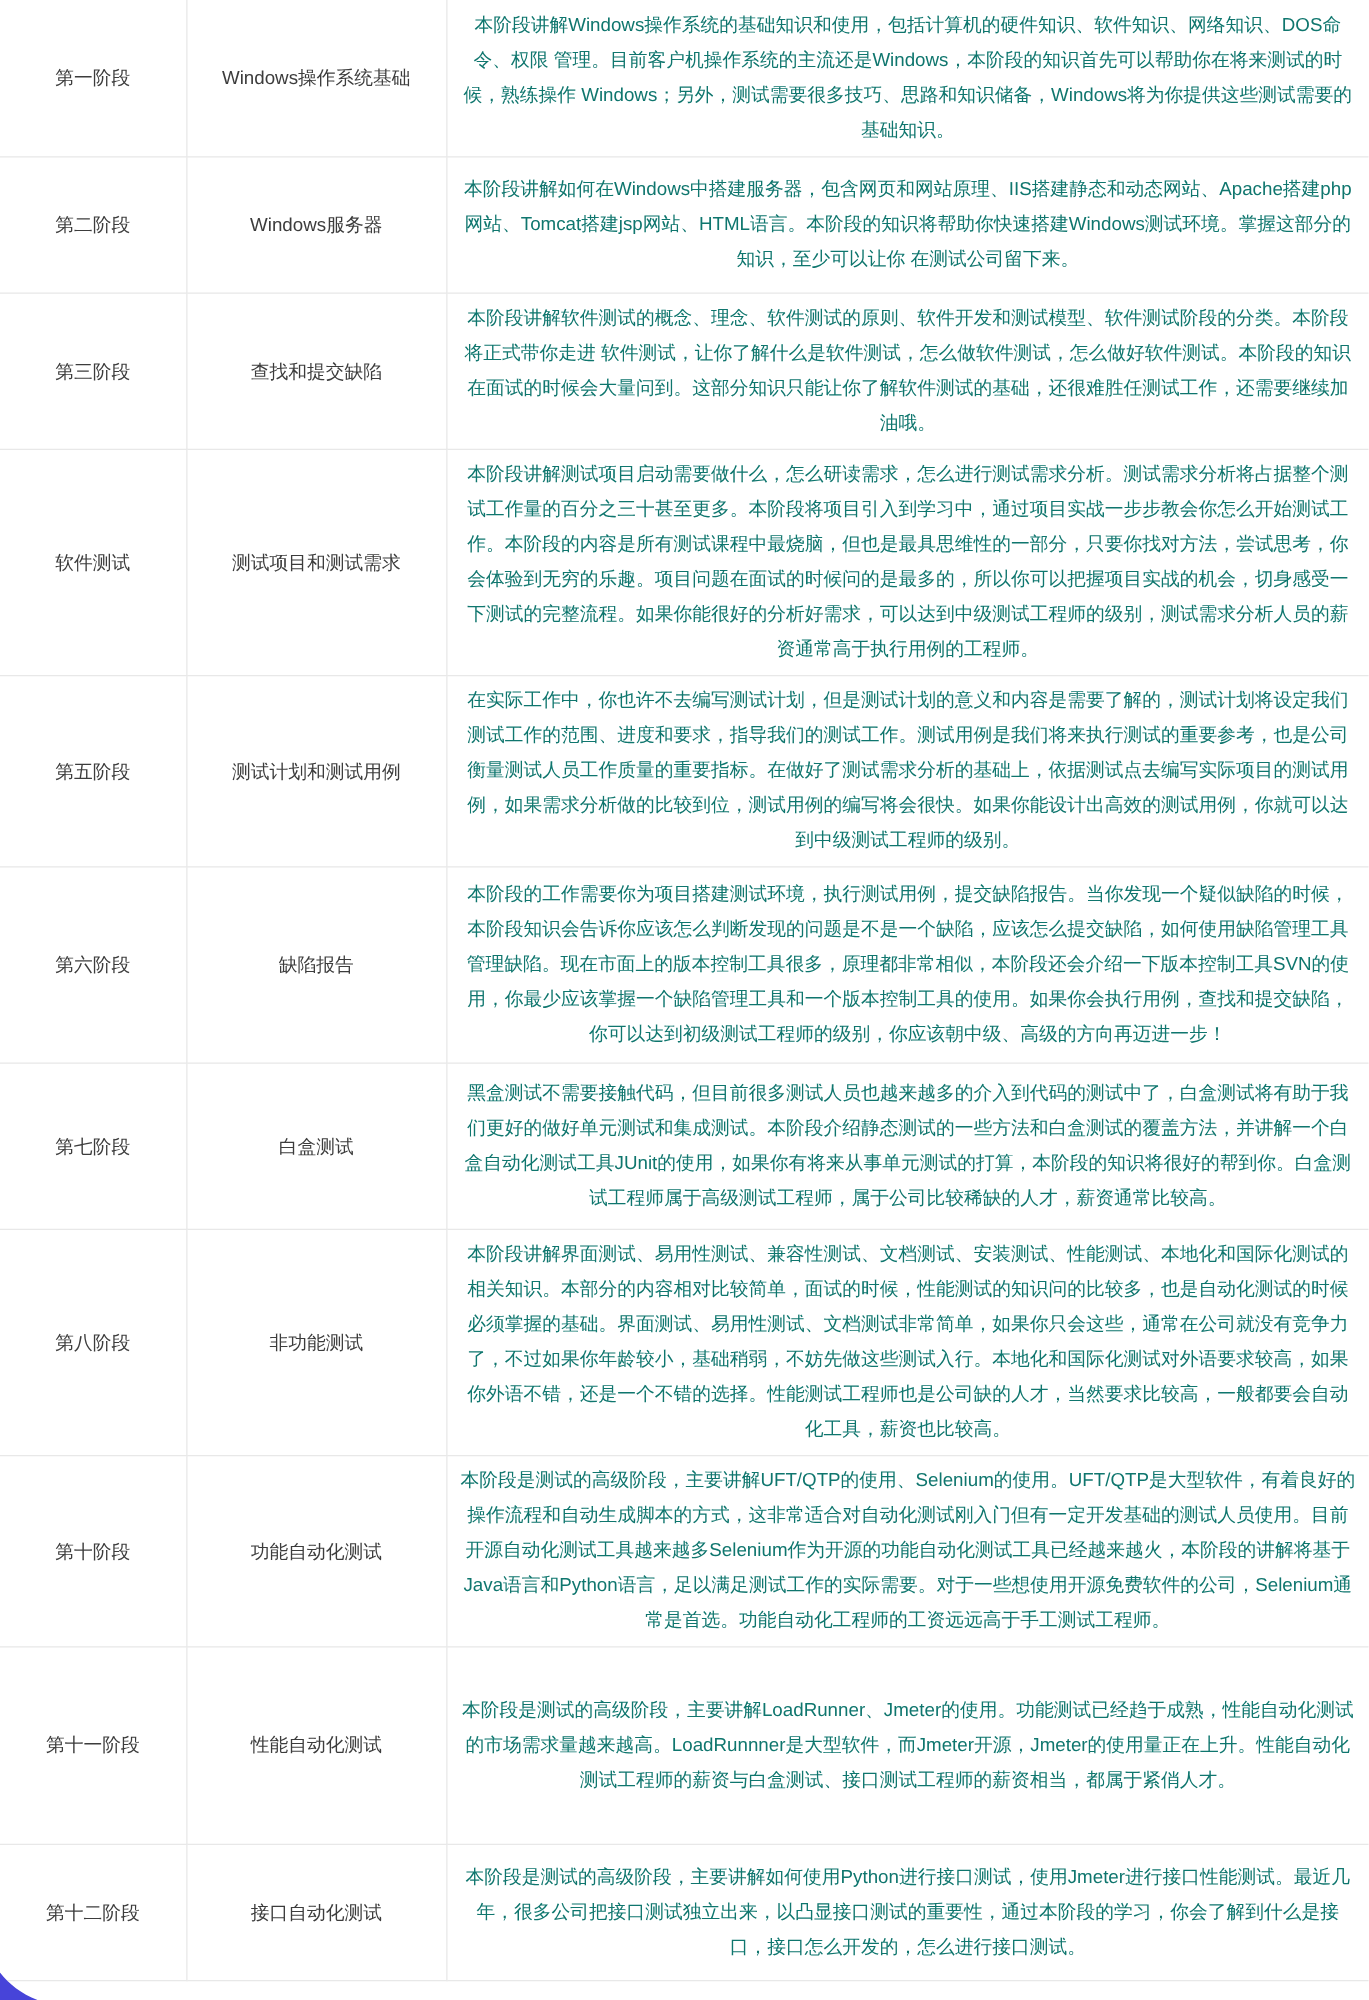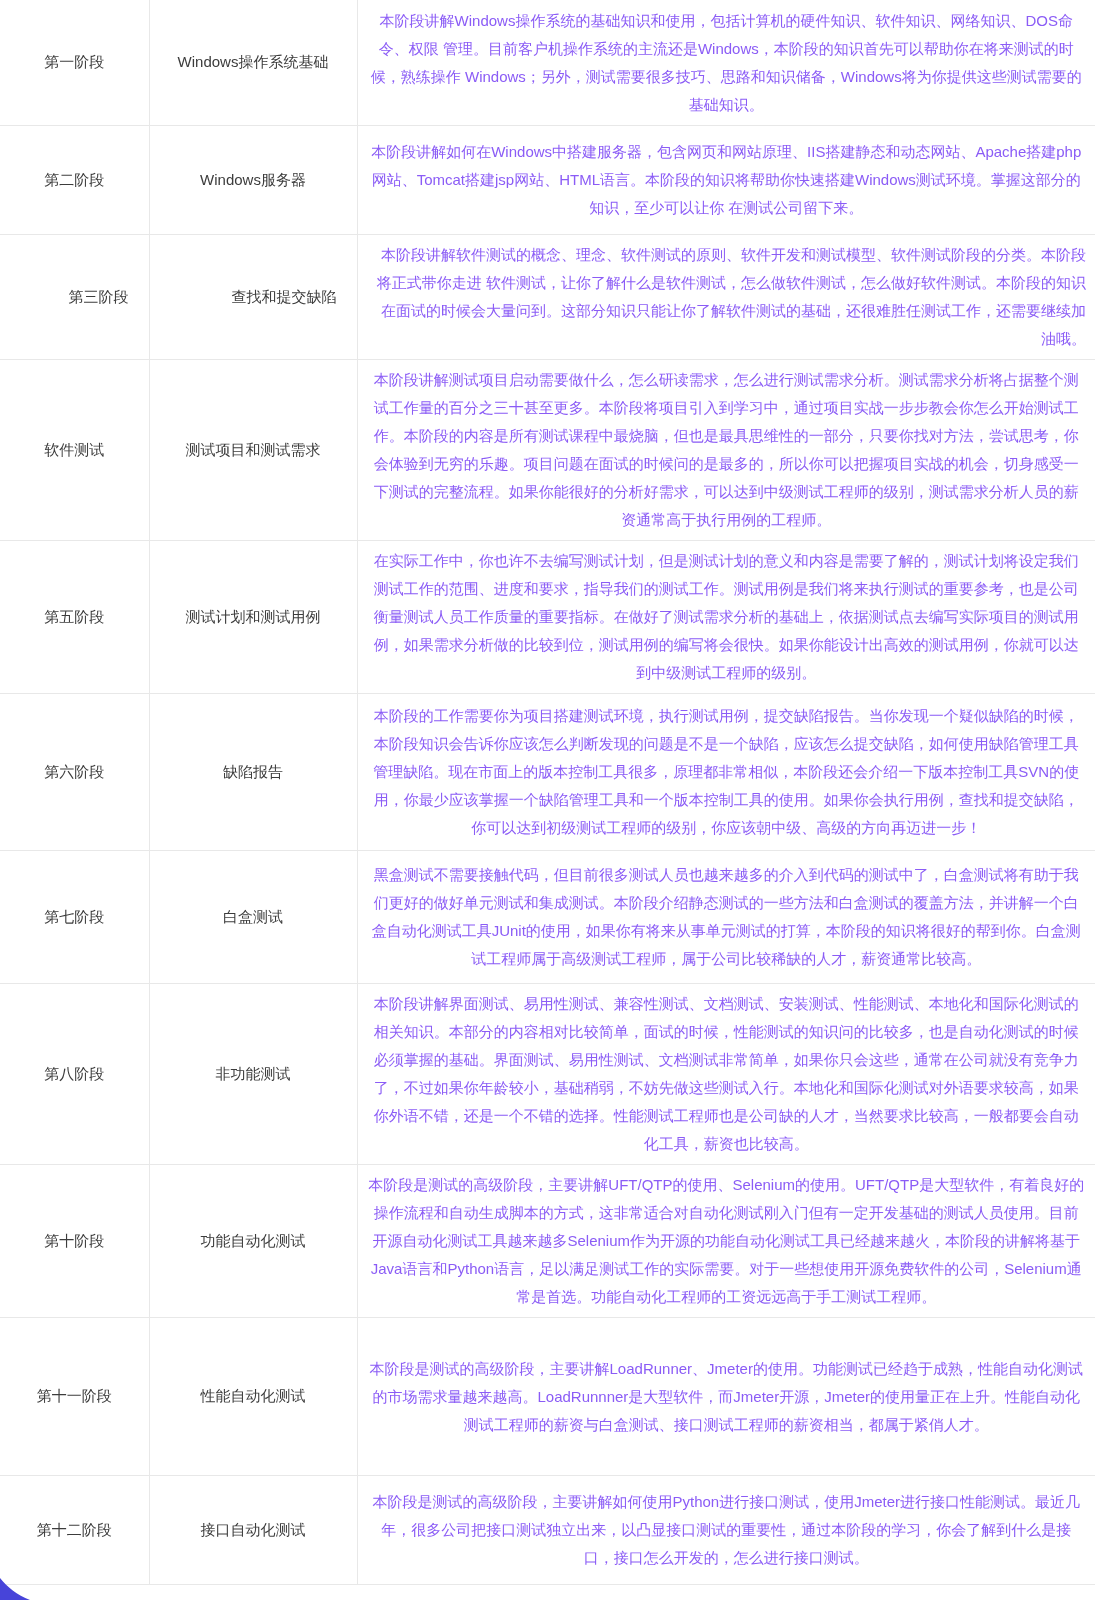--- a/index.html
+++ b/index.html
@@ -26,33 +26,33 @@
   td {
     border-bottom: 1px solid #e8e8e8;
     vertical-align: middle;
     font-weight: 300;
   }
   td.c1, td.c2 {
     border-right: 1px solid #e8e8e8;
     text-align: center;
     font-size: 15px;
     color: #3c3c3c;
-    padding: 4px 20px;
+    padding: 4px 6px;
   }
   td.c3 {
     text-align: center;
     font-size: 15px;
     line-height: 28px;
-    color: #8b5cf6;
+    color: #0f766e;
     padding: 6px 9px;
   }
   
   tr:nth-child(1)  td { height: 113px; }
   tr:nth-child(2)  td { height: 96px; margin-left: 34px;  }
-  tr:nth-child(3)  td { height: 95px; text-align: right;  }
+  tr:nth-child(3)  td { height: 95px;  }
   tr:nth-child(4)  td { height: 168px; margin-left: 33px; }
   tr:nth-child(5)  td { height: 140px; }
   tr:nth-child(6)  td { height: 144px; }
   tr:nth-child(7)  td { height: 120px; margin-top: 37px; }
   tr:nth-child(8)  td { height: 168px; }
   tr:nth-child(9)  td { height: 46px;  }
   tr:nth-child(10) td { height: 145px; }
   tr:nth-child(11) td { height: 96px;  }
   tr:nth-child(12) td { height: 98px;  }
   tr:nth-child(13) td { height: 75px;  }

